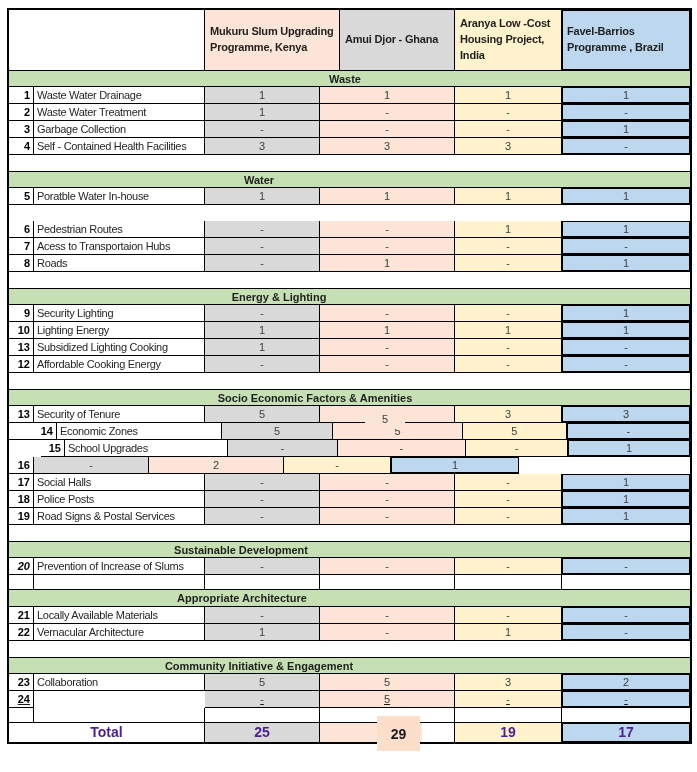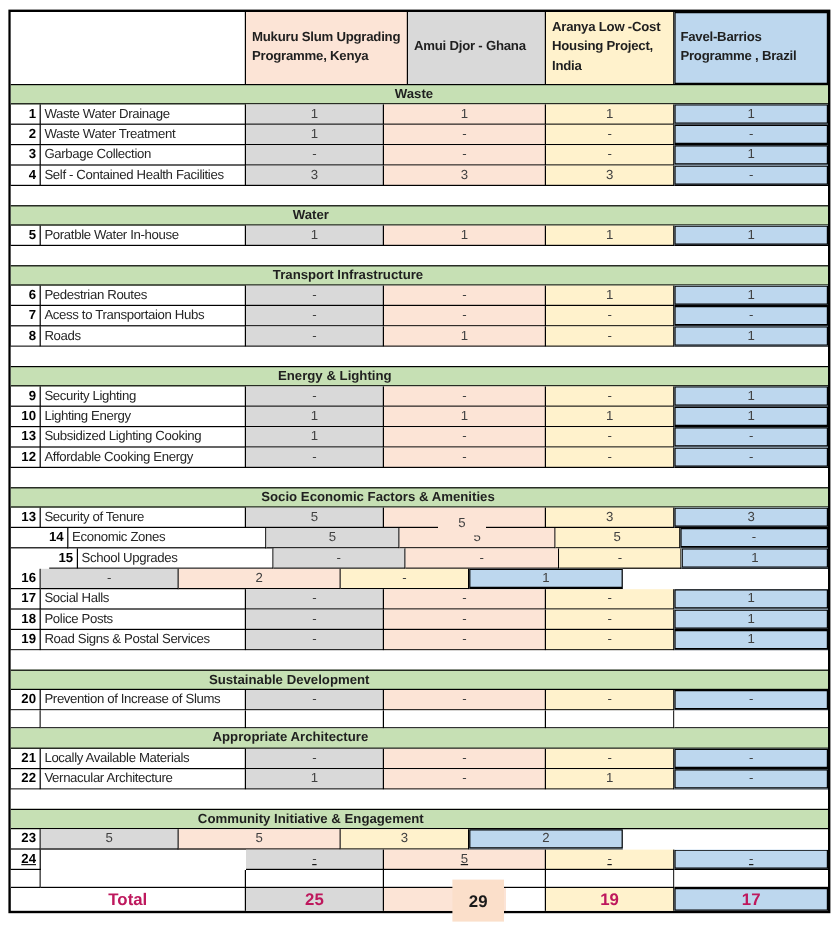--- a/index.html
+++ b/index.html
@@ -28,21 +28,21 @@
   .corner{background:#fff;border-bottom:none;}
   .band{height:17px;background:#c6e0b4;border-top:1px solid #000;border-bottom:1px solid #000;position:relative;}
   .band.no-top{border-top:none;}
   .band-title{
     position:absolute;top:50%;transform:translate(-50%,-52%);
     font-weight:bold;font-size:11px;color:#1f1f1f;white-space:nowrap;
   }
   .gap{height:16px;background:#fff;}
   .empty-cell{background:#fff;}
   .brazil{box-shadow:inset 0 0 0 1px #000;}
-  .total-row .cell{font-size:14px;font-weight:bold;color:#be185d;border-bottom:none;}
+  .total-row .cell{font-size:14px;font-weight:bold;color:#4c1d95;border-bottom:none;}
   .float-box{
     position:absolute;z-index:6;display:flex;align-items:center;justify-content:center;
   }
   .f5{left:356px;top:2px;width:40px;height:21px;font-size:11px;color:#404040;}
   .f29{left:368px;top:-7px;width:43px;height:35px;font-size:14px;font-weight:bold;color:#1a1a1a;}
 </style>
 </head>
 <body>
 
 <div class="canvas">
@@ -95,23 +95,20 @@
       </div>
       <div class="row data-row" style="height: 17px;">
         <div class="cell num" style="width: 25px;">5</div>
         <div class="cell label" style="width: 171px;">Poratble Water In-house</div>
         <div class="cell val" style="width: 115px; background: rgb(217, 217, 217);">1</div>
         <div class="cell val" style="width: 135px; background: rgb(252, 228, 214);">1</div>
         <div class="cell val" style="width: 107px; background: rgb(255, 242, 204);">1</div>
         <div class="cell val brazil" style="width: 128px; background: rgb(189, 215, 238);">1</div>
       </div>
       <div class="row gap" style="height: 16px;"></div>
-      <div class="row band" style="height: 17px; background: rgb(198, 224, 180);">
-        <div class="band-title" style="left: 281px;">Transport Infrastructure</div>
-      </div>
       <div class="row data-row" style="height: 17px;">
         <div class="cell num" style="width: 25px;">6</div>
         <div class="cell label" style="width: 171px;">Pedestrian Routes</div>
         <div class="cell val" style="width: 115px; background: rgb(217, 217, 217);">-</div>
         <div class="cell val" style="width: 135px; background: rgb(252, 228, 214);">-</div>
         <div class="cell val" style="width: 107px; background: rgb(255, 242, 204);">1</div>
         <div class="cell val brazil" style="width: 128px; background: rgb(189, 215, 238);">1</div>
       </div>
       <div class="row data-row" style="height: 17px;">
         <div class="cell num" style="width: 25px;">7</div>
@@ -223,21 +220,21 @@
         <div class="cell val" style="width: 115px; background: rgb(217, 217, 217);">-</div>
         <div class="cell val" style="width: 135px; background: rgb(252, 228, 214);">-</div>
         <div class="cell val" style="width: 107px; background: rgb(255, 242, 204);">-</div>
         <div class="cell val brazil" style="width: 128px; background: rgb(189, 215, 238);">1</div>
       </div>
       <div class="row gap" style="height: 16px;"></div>
       <div class="row band" style="height: 17px; background: rgb(198, 224, 180);">
         <div class="band-title" style="left: 232px;">Sustainable Development</div>
       </div>
       <div class="row data-row" style="height: 17px;">
-        <div class="cell num" style="width: 25px;">20</div>
+        <div class="cell num" style="width: 25px; font-style: italic;">20</div>
         <div class="cell label" style="width: 171px;">Prevention of Increase of Slums</div>
         <div class="cell val" style="width: 115px; background: rgb(217, 217, 217);">-</div>
         <div class="cell val" style="width: 135px; background: rgb(252, 228, 214);">-</div>
         <div class="cell val" style="width: 107px; background: rgb(255, 242, 204);">-</div>
         <div class="cell val brazil" style="width: 128px; background: rgb(189, 215, 238);">-</div>
       </div>
       <div class="row empty-row" style="height: 15px;">
         <div class="cell empty-cell" style="width: 25px;"></div>
         <div class="cell empty-cell" style="width: 171px;"></div>
         <div class="cell empty-cell" style="width: 115px;"></div>
@@ -263,20 +260,21 @@
         <div class="cell val" style="width: 135px; background: rgb(252, 228, 214);">-</div>
         <div class="cell val" style="width: 107px; background: rgb(255, 242, 204);">1</div>
         <div class="cell val brazil" style="width: 128px; background: rgb(189, 215, 238);">-</div>
       </div>
       <div class="row gap" style="height: 16px;"></div>
       <div class="row band" style="height: 17px; background: rgb(198, 224, 180);">
         <div class="band-title" style="left: 250px;">Community Initiative &amp; Engagement</div>
       </div>
       <div class="row data-row" style="height: 17px;">
         <div class="cell num" style="width: 25px;">23</div>
+        <div class="cell label" style="width: 171px;">Collaboration</div>
         <div class="cell val" style="width: 115px; background: rgb(217, 217, 217);">5</div>
         <div class="cell val" style="width: 135px; background: rgb(252, 228, 214);">5</div>
         <div class="cell val" style="width: 107px; background: rgb(255, 242, 204);">3</div>
         <div class="cell val brazil" style="width: 128px; background: rgb(189, 215, 238);">2</div>
       </div>
       <div class="row data-row" style="height: 17px; text-decoration: underline;">
         <div class="cell num" style="width: 25px;">24</div>
         <div class="cell label" style="width: 171px; margin-top: 24px;">Data Mapping</div>
         <div class="cell val" style="width: 115px; background: rgb(217, 217, 217);">-</div>
         <div class="cell val" style="width: 135px; background: rgb(252, 228, 214);">5</div>

